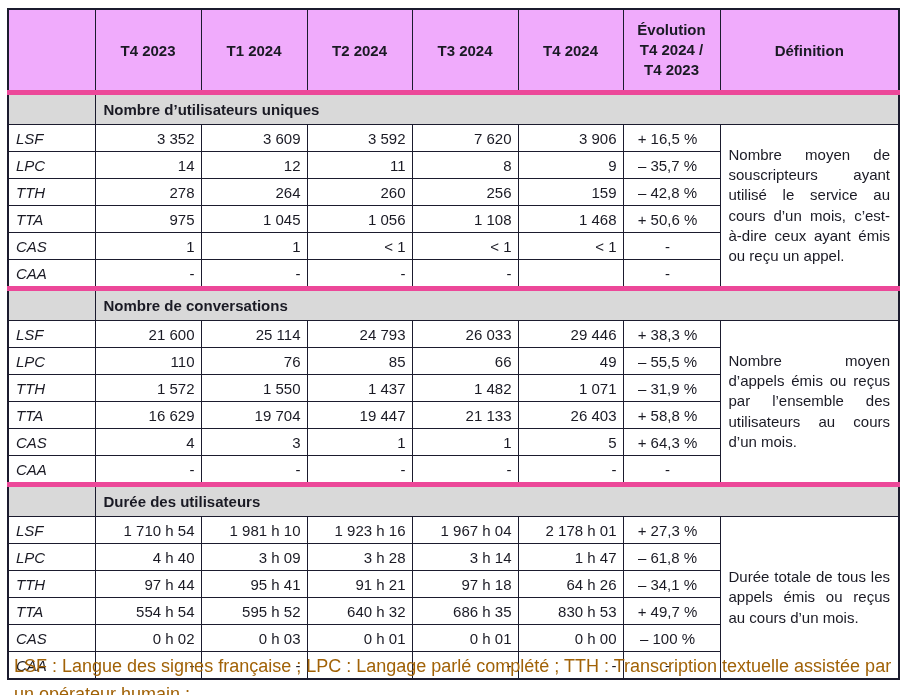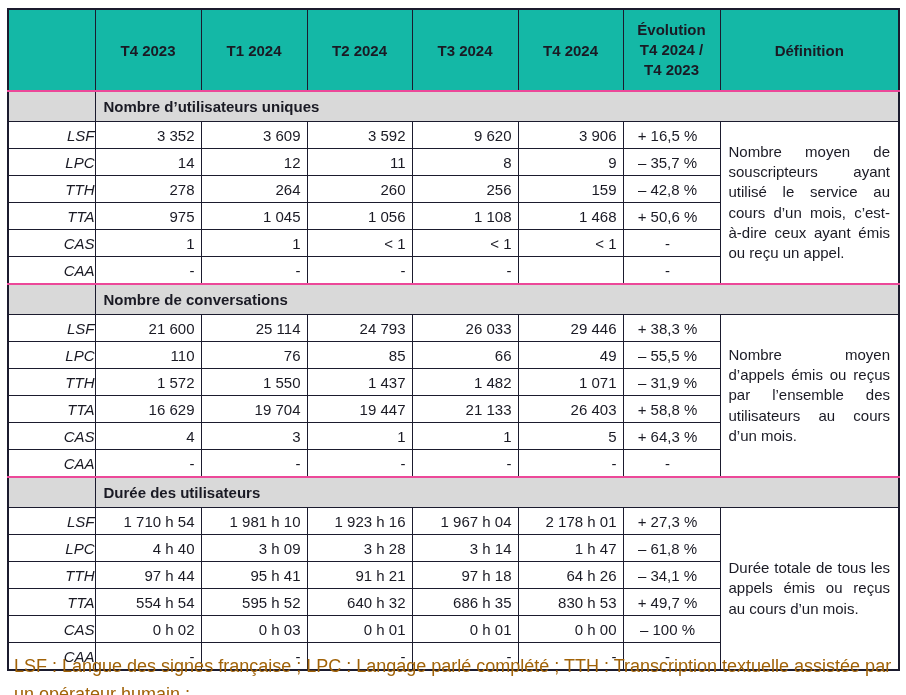--- a/index.html
+++ b/index.html
@@ -24,41 +24,41 @@
   table.stats th, table.stats td {
     border: 1px solid #1b1b2e;
     font-size: 15px;
     overflow: hidden;
   }
   thead th {
     height: 78px;
     font-weight: bold;
     text-align: center;
     vertical-align: middle;
-    background: #14b8a6;
+    background: #f0abfc;
     border-bottom: 3px solid #242447;
   }
   th.evo-head { white-space: pre-line; line-height: 1.35; }
   tr.section-row td {
     background: #d9d9d9;
     height: 27px;
-    border-top: 2px solid #ec4899;
+    border-top: 5px solid #ec4899;
     border-bottom: 1px solid #1b1b2e;
     margin-left: 24px;
   }
   td.sec-title {
     font-weight: bold;
     text-align: left;
     padding: 0 0 0 8px;
     vertical-align: middle;
   }
   tr.data-row td { height: 26px; vertical-align: middle; background:#ffffff; }
   td.label {
     font-style: italic;
-    text-align: right;
+    text-align: left;
     padding: 0 0 0 7px;
     white-space: nowrap;
   }
   td.num {
     text-align: right;
     padding: 0 6px 0 0;
     white-space: nowrap;
   }
   td.evo {
     text-align: center;
@@ -113,21 +113,21 @@
     <tbody id="table-body">
         <tr class="section-row">
           <td class="sec-corner"></td>
           <td class="sec-title" colspan="7">Nombre d’utilisateurs uniques</td>
         </tr>
         <tr class="data-row">
           <td class="label">LSF</td>
           <td class="num">3 352</td>
           <td class="num">3 609</td>
           <td class="num">3 592</td>
-          <td class="num">9 620</td>
+          <td class="num">7 620</td>
           <td class="num">3 906</td>
           <td class="evo">+ 16,5 %</td>
           <td class="def" rowspan="6">Nombre moyen de souscripteurs ayant utilisé le service au cours d’un mois, c’est-à-dire ceux ayant émis ou reçu un appel.</td>
         </tr>
         <tr class="data-row">
           <td class="label">LPC</td>
           <td class="num">14</td>
           <td class="num">12</td>
           <td class="num">11</td>
           <td class="num">8</td>

